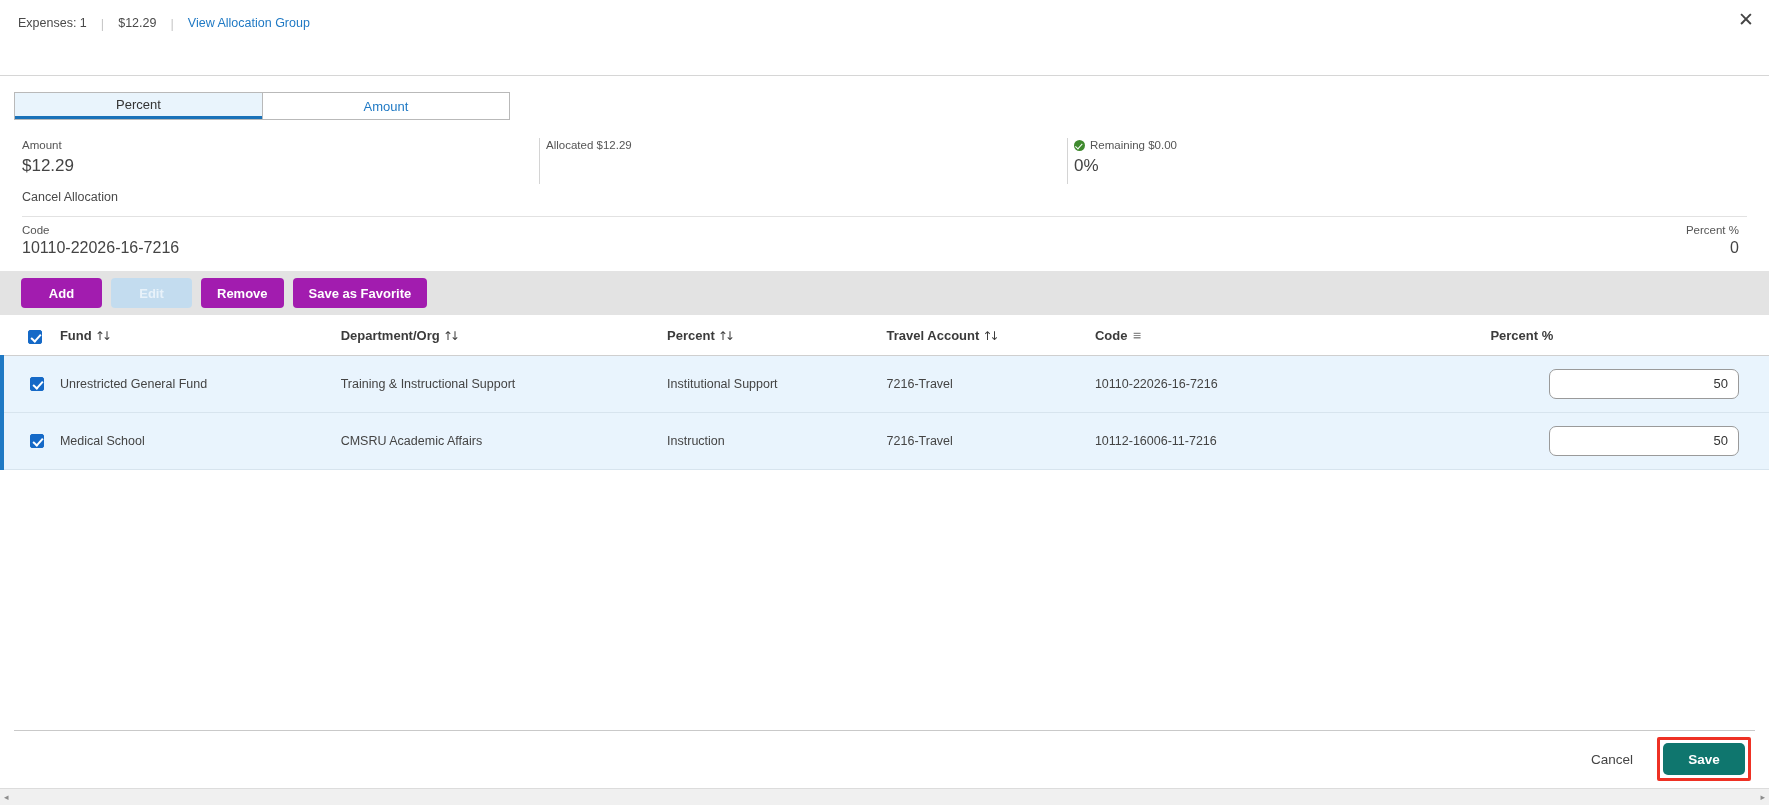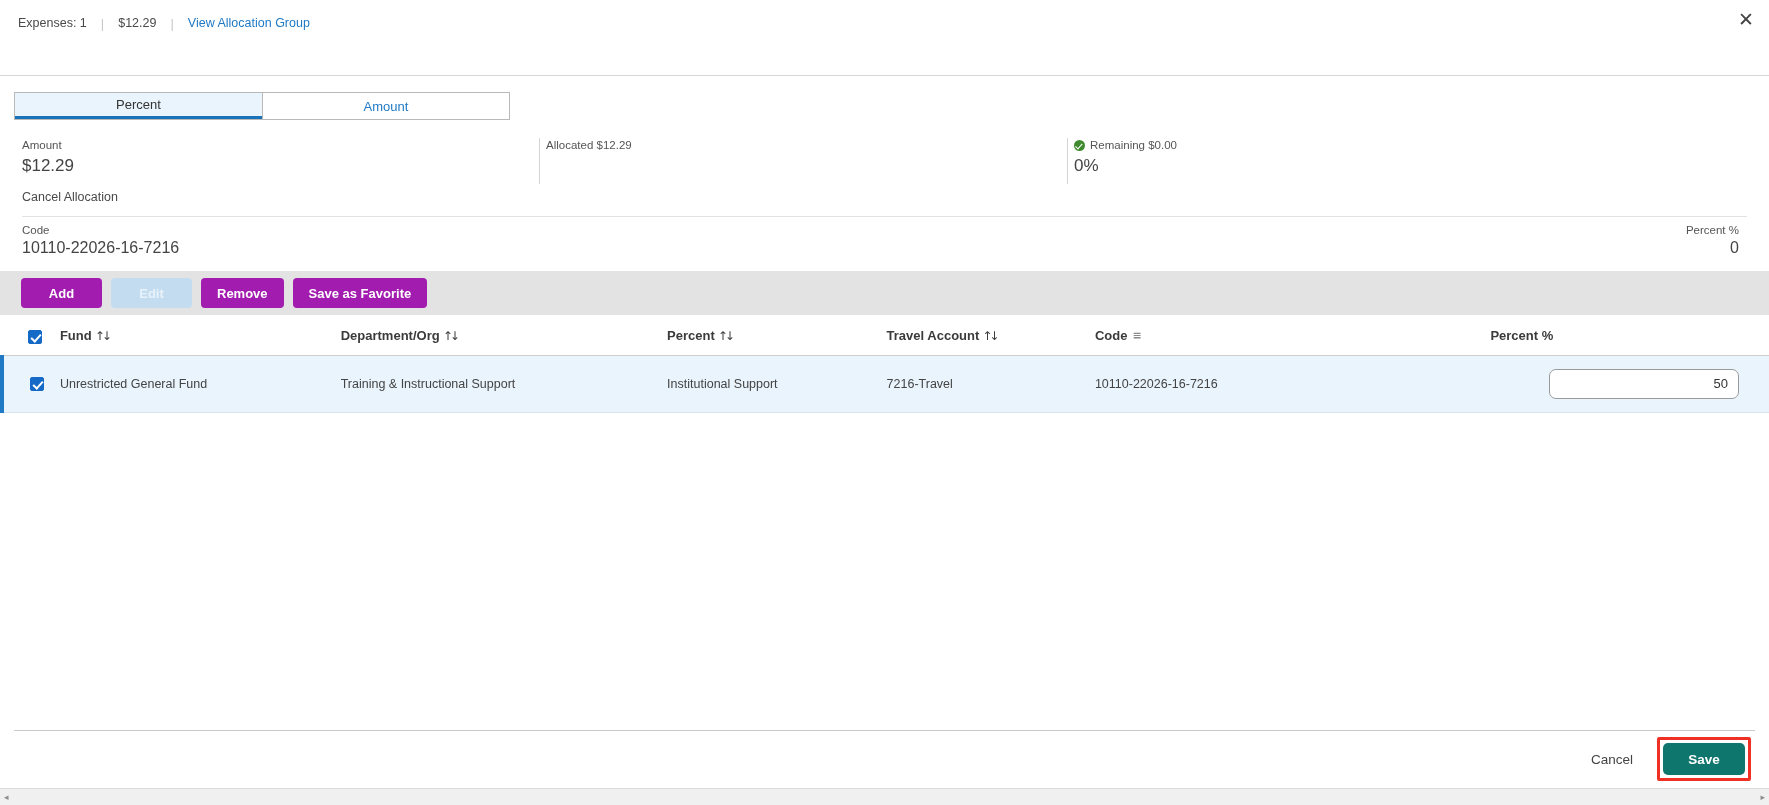--- a/index.html
+++ b/index.html
@@ -455,20 +455,33 @@
         </td>
         <td class="col-fund">Unrestricted General Fund</td>
         <td class="col-dept">Training &amp; Instructional Support</td>
         <td class="col-prog">Institutional Support</td>
         <td class="col-acct">7216-Travel</td>
         <td class="col-code">10110-22026-16-7216</td>
         <td class="col-pct">
           <input class="pct-input" type="text" value="50" style="">
         </td>
       </tr>
+      <tr class="data-row">
+        <td class="col-check">
+          <input type="checkbox" class="cb" checked="" style="">
+        </td>
+        <td class="col-fund">Medical School</td>
+        <td class="col-dept">CMSRU Academic Affairs</td>
+        <td class="col-prog">Instruction</td>
+        <td class="col-acct">7216-Travel</td>
+        <td class="col-code">10112-16006-11-7216</td>
+        <td class="col-pct">
+          <input class="pct-input" type="text" value="50" style="">
+        </td>
+      </tr>
     </tbody>
   </table>
 
   <hr class="footer-rule">
   <div class="footer">
     <button class="cancel-btn">Cancel</button>
     <span class="save-wrap">
       <button class="save-btn">Save</button>
     </span>
   </div>

